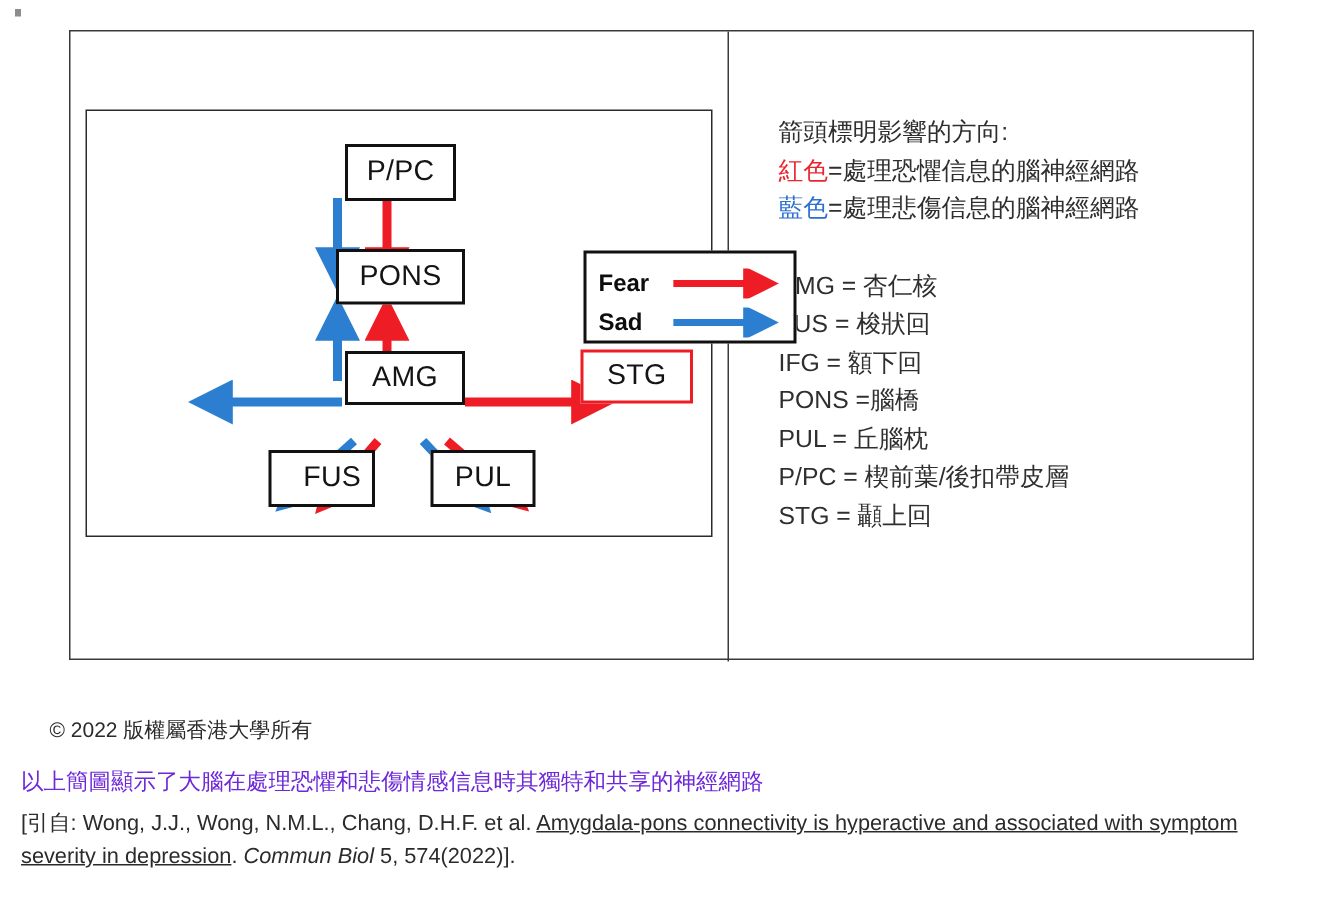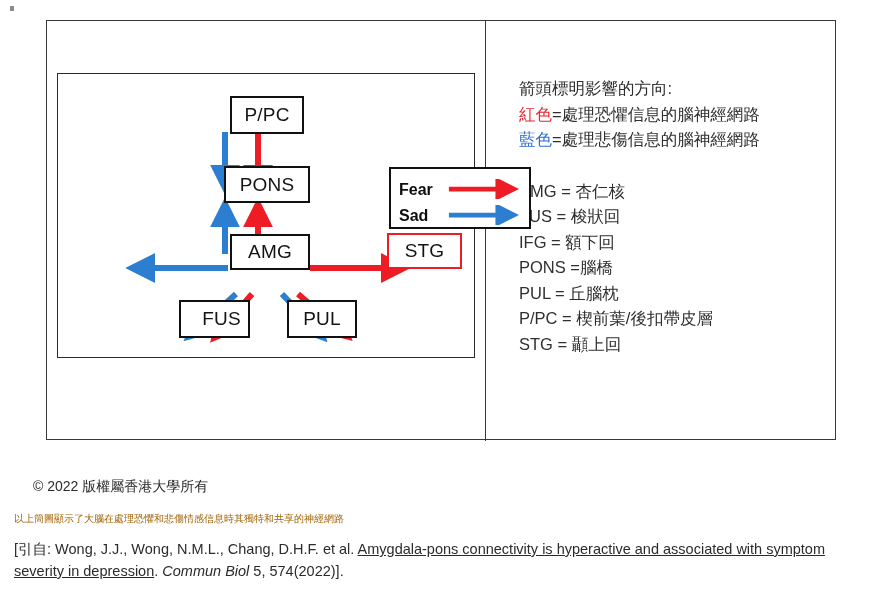--- a/index.html
+++ b/index.html
@@ -128,22 +128,22 @@
     width: 884px;
     text-align: left;
     font-size: 14px;
     color: #2b2b2b;
     padding-left: 33px;
   }
   .caption-1 {
     position: absolute;
     left: 14px;
     top: 512px;
-    font-size: 10px;
-    color: #a16207;
+    font-size: 15px;
+    color: #6d28d9;
     white-space: nowrap;
   }
   .caption-2 {
     position: absolute;
     left: 14px;
     top: 538px;
     width: 860px;
     font-size: 14.5px;
     line-height: 22px;
     color: #2b2b2b;

